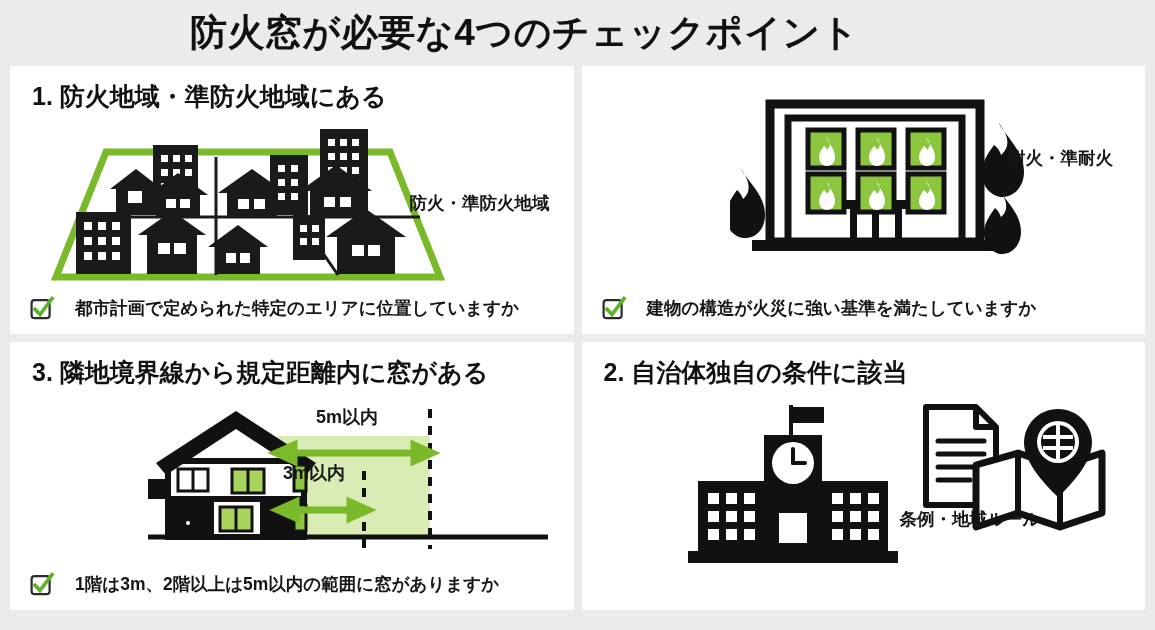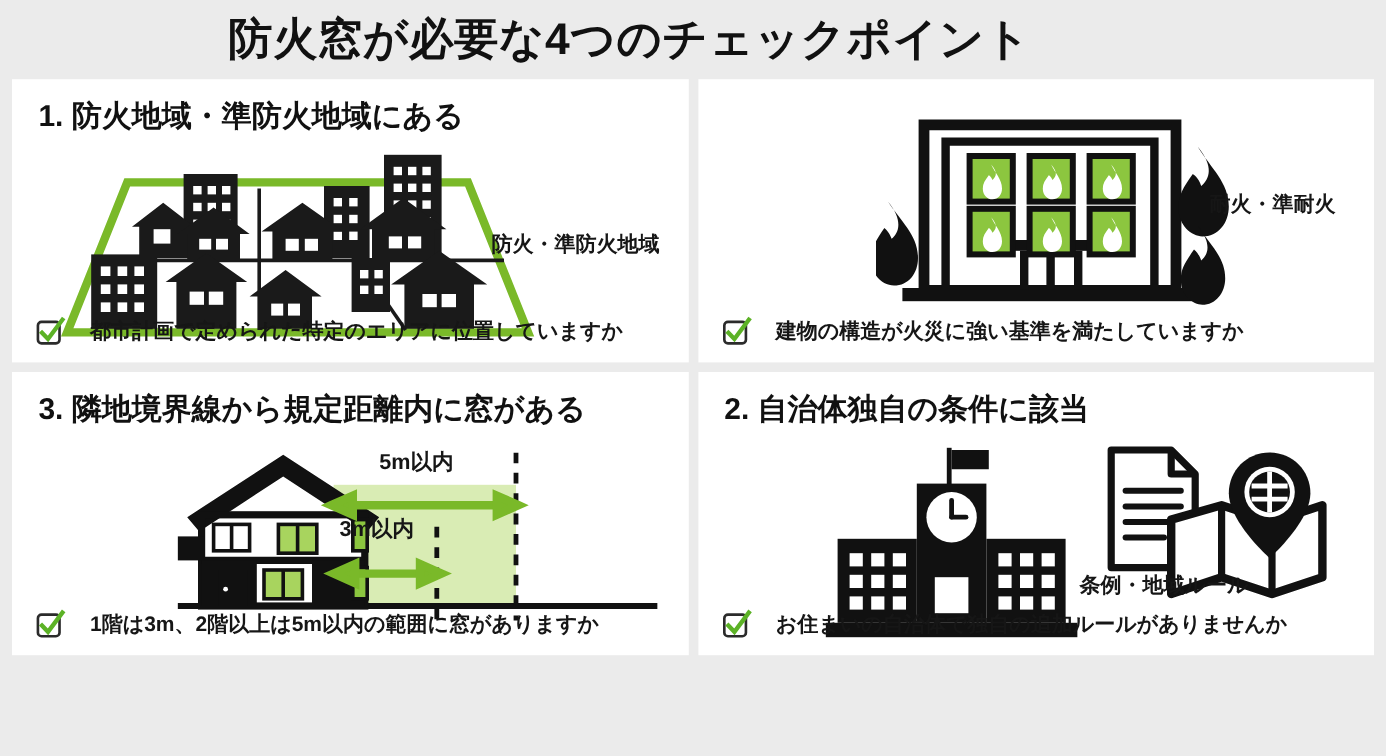--- a/index.html
+++ b/index.html
@@ -18,21 +18,21 @@
     position:absolute;top:8px;left:0;width:1049px;
     text-align:center;
     font-size:37px;font-weight:bold;color:#111111;
     letter-spacing:0.5px;
     line-height:1.35;
   }
 
   
   .grid{
     position:absolute;top:66px;left:10px;
-    width:1135px;height:480px;
+    width:1135px;height:544px;
     display:grid;
     grid-template-columns:1fr 1fr;
     grid-template-rows:1fr 1fr;
     gap:8px 8px;
   }
   .card{
     position:relative;
     background:#ffffff;
     box-sizing:border-box;
     padding:14px 18px 8px 18px;
@@ -236,21 +236,21 @@
             <path d="M196 101 c6 7 4 10 1 13 c-1-3-3-4-3-4 c-3 4-5 7-5 11 c0 6 4 9 8 9 c5 0 8-4 8-9 c0-8-6-13-9-20 Z"></path>
           </g>
 
           <g fill="#111111">
             <path d="M268 42 c14 17 10 27 3 33 c-2-7-7-10-7-10 c-8 11-12 18-12 28 c0 15 11 24 20 24 c13 0 22-11 22-25 c0-20-15-32-26-50 Z"></path>
             <path d="M268 108 c12 15 9 24 3 29 c-2-6-6-9-6-9 c-7 10-11 16-11 25 c0 13 10 21 18 21 c11 0 19-10 19-22 c0-18-13-28-23-44 Z"></path>
             <path d="M10 88 c13 16 9 26 3 31 c-2-6-6-9-6-9 c-7 10-11 17-11 26 c0 14 10 22 19 22 c12 0 20-10 20-23 c0-19-14-30-25-47 Z"></path>
           </g>
         </svg>
 
-        <div class="side-label" style="right:14px;top:78px;">耐火・準耐火</div>
+        <div class="side-label" style="right:14px;top:66px;">耐火・準耐火</div>
       </div>
 
       <div class="check-line">
         <span class="chk">
           <svg width="23" height="23" viewBox="0 0 23 23">
             <rect x="1.6" y="3.2" width="18" height="18" rx="3" ry="3" fill="none" stroke="#2b2b2b" stroke-width="2.2"></rect>
             <path d="M5 12.3 L10 17.5 L22 1.5" fill="none" stroke="#5cb226" stroke-width="3.6" stroke-linecap="square" stroke-linejoin="miter"></path>
           </svg>
         </span>
         <span class="check-text">建物の構造が火災に強い基準を満たしていますか</span>
@@ -399,25 +399,16 @@
           <g stroke="#ffffff" stroke-width="4">
             <line x1="140" y1="24" x2="140" y2="58"></line>
             <line x1="125" y1="36" x2="155" y2="36"></line>
             <line x1="125" y1="47" x2="155" y2="47"></line>
           </g>
         </svg>
 
         <div class="side-label" style="left:300px;top:116px;">条例・地域ルール</div>
       </div>
 
-      <div class="check-line">
-        <span class="chk">
-          <svg width="23" height="23" viewBox="0 0 23 23">
-            <rect x="1.6" y="3.2" width="18" height="18" rx="3" ry="3" fill="none" stroke="#2b2b2b" stroke-width="2.2"></rect>
-            <path d="M5 12.3 L10 17.5 L22 1.5" fill="none" stroke="#5cb226" stroke-width="3.6" stroke-linecap="square" stroke-linejoin="miter"></path>
-          </svg>
-        </span>
-        <span class="check-text">お住まいの自治体で独自の追加ルールがありませんか</span>
-      </div>
     </div>
 
   </div>
 </div>
 
 </body></html>

